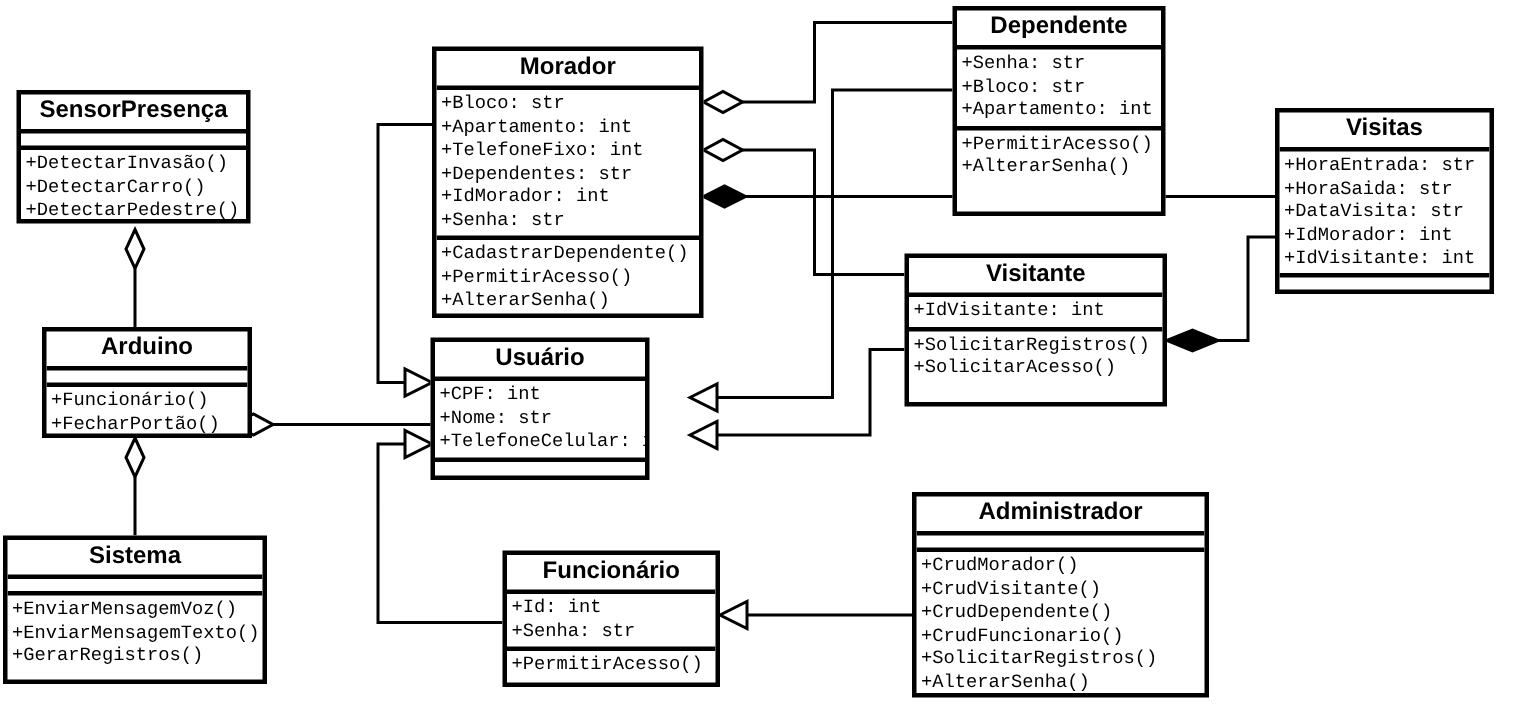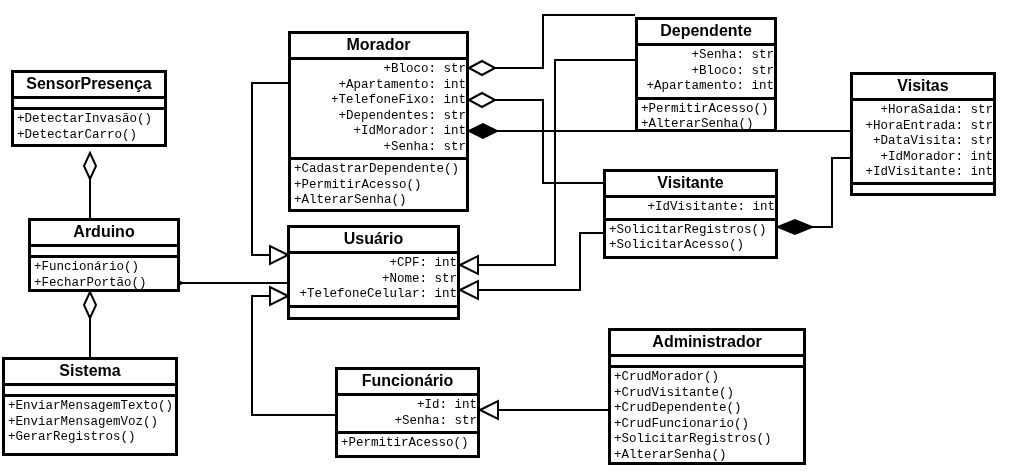--- a/index.html
+++ b/index.html
@@ -3,21 +3,21 @@
 <meta charset="utf-8">
 <style>
   html,body{margin:0;padding:0;background:#fff;}
   #canvas{position:relative;width:1017px;height:471px;background:#ffffff;overflow:hidden;
           font-family:"Liberation Sans",sans-serif;}
   #wires{position:absolute;left:0;top:0;z-index:1;}
   .uml-class{position:absolute;z-index:2;box-sizing:border-box;background:#fff;
              border:3px solid #000;display:flex;flex-direction:column;overflow:hidden;}
   .c-title{border-bottom:3px solid #000;font-weight:bold;font-size:16px;
            text-align:center;padding:2px 4px 3px 4px;white-space:nowrap;}
-  .c-attrs{border-bottom:3px solid #000;padding:2px 0 2px 3px;min-height:4px;text-align:right;}
+  .c-attrs{border-bottom:3px solid #000;padding:2px 0 2px 3px;min-height:4px;}
   .c-methods{padding:2px 0 2px 3px;flex:1;min-height:4px;}
   .c-row{font-family:"Liberation Mono","DejaVu Sans Mono",monospace;
          font-size:12.5px;line-height:15.5px;white-space:pre;color:#000;}
   .wire{fill:none;stroke:#000;stroke-width:2;}
   .diamond-hollow{fill:#fff;stroke:#000;stroke-width:2;}
   .diamond-filled{fill:#000;stroke:#000;stroke-width:2;}
   .tri-hollow{fill:#fff;stroke:#000;stroke-width:2;}
 </style>
 </head>
 <body>
@@ -80,45 +80,45 @@
       <polyline class="wire" points="497,131 868,131"></polyline>
       <polygon class="diamond-filled" points="469,131 483,124 497,131 483,138"></polygon>
     </g>
 
     <g>
       <polyline class="wire" points="812,227 832,227 832,158 868,158"></polyline>
       <polygon class="diamond-filled" points="778,227 795,220 812,227 795,234"></polygon>
     </g>
   </svg>
 
-  <div class="uml-class" style="left:11px;top:70px;width:156px;height:77px">
+  <div class="uml-class" style="left:11px;top:60px;width:156px;height:89px">
     <div class="c-title">SensorPresença</div>
     <div class="c-attrs"></div>
     <div class="c-methods">
       <div class="c-row">+DetectarInvasão()</div>
       <div class="c-row">+DetectarCarro()</div>
       <div class="c-row">+DetectarPedestre()</div>
     </div>
   </div>
 
-  <div class="uml-class" style="left:28px;top:218px;width:152px;height:74px">
+  <div class="uml-class" style="left:28px;top:218px;width:140px;height:74px">
     <div class="c-title">Arduino</div>
     <div class="c-attrs"></div>
     <div class="c-methods">
       <div class="c-row">+Funcionário()</div>
       <div class="c-row">+FecharPortão()</div>
     </div>
   </div>
 
   <div class="uml-class" style="left:2px;top:357px;width:176px;height:99px">
     <div class="c-title">Sistema</div>
     <div class="c-attrs"></div>
     <div class="c-methods">
+      <div class="c-row">+EnviarMensagemVoz()</div>
       <div class="c-row">+EnviarMensagemTexto()</div>
-      <div class="c-row">+EnviarMensagemVoz()</div>
       <div class="c-row">+GerarRegistros()</div>
     </div>
   </div>
 
   <div class="uml-class" style="left:288px;top:31px;width:181px;height:181px">
     <div class="c-title">Morador</div>
     <div class="c-attrs">
       <div class="c-row">+Bloco: str</div>
       <div class="c-row">+Apartamento: int</div>
       <div class="c-row">+TelefoneFixo: int</div>
@@ -126,55 +126,55 @@
       <div class="c-row">+IdMorador: int</div>
       <div class="c-row">+Senha: str</div>
     </div>
     <div class="c-methods">
       <div class="c-row">+CadastrarDependente()</div>
       <div class="c-row">+PermitirAcesso()</div>
       <div class="c-row">+AlterarSenha()</div>
     </div>
   </div>
 
-  <div class="uml-class" style="left:287px;top:225px;width:173px;height:95px">
+  <div class="uml-class" style="left:287px;top:225px;width:146px;height:95px">
     <div class="c-title">Usuário</div>
     <div class="c-attrs">
       <div class="c-row">+CPF: int</div>
       <div class="c-row">+Nome: str</div>
       <div class="c-row">+TelefoneCelular: int</div>
     </div>
     <div class="c-methods"></div>
   </div>
 
   <div class="uml-class" style="left:335px;top:367px;width:145px;height:91px">
     <div class="c-title">Funcionário</div>
     <div class="c-attrs">
       <div class="c-row">+Id: int</div>
       <div class="c-row">+Senha: str</div>
     </div>
     <div class="c-methods">
       <div class="c-row">+PermitirAcesso()</div>
     </div>
   </div>
 
-  <div class="uml-class" style="left:635px;top:17px;width:142px;height:115px">
+  <div class="uml-class" style="left:635px;top:4px;width:142px;height:140px">
     <div class="c-title">Dependente</div>
     <div class="c-attrs">
       <div class="c-row">+Senha: str</div>
       <div class="c-row">+Bloco: str</div>
       <div class="c-row">+Apartamento: int</div>
     </div>
     <div class="c-methods">
       <div class="c-row">+PermitirAcesso()</div>
       <div class="c-row">+AlterarSenha()</div>
     </div>
   </div>
 
-  <div class="uml-class" style="left:603px;top:169px;width:175px;height:90px">
+  <div class="uml-class" style="left:603px;top:169px;width:175px;height:102px">
     <div class="c-title">Visitante</div>
     <div class="c-attrs">
       <div class="c-row">+IdVisitante: int</div>
     </div>
     <div class="c-methods">
       <div class="c-row">+SolicitarRegistros()</div>
       <div class="c-row">+SolicitarAcesso()</div>
     </div>
   </div>
 
@@ -187,22 +187,22 @@
       <div class="c-row">+CrudDependente()</div>
       <div class="c-row">+CrudFuncionario()</div>
       <div class="c-row">+SolicitarRegistros()</div>
       <div class="c-row">+AlterarSenha()</div>
     </div>
   </div>
 
   <div class="uml-class" style="left:850px;top:72px;width:146px;height:124px">
     <div class="c-title">Visitas</div>
     <div class="c-attrs">
+      <div class="c-row">+HoraEntrada: str</div>
       <div class="c-row">+HoraSaida: str</div>
-      <div class="c-row">+HoraEntrada: str</div>
       <div class="c-row">+DataVisita: str</div>
       <div class="c-row">+IdMorador: int</div>
       <div class="c-row">+IdVisitante: int</div>
     </div>
     <div class="c-methods"></div>
   </div>
 
 </div>
 
 </body></html>

